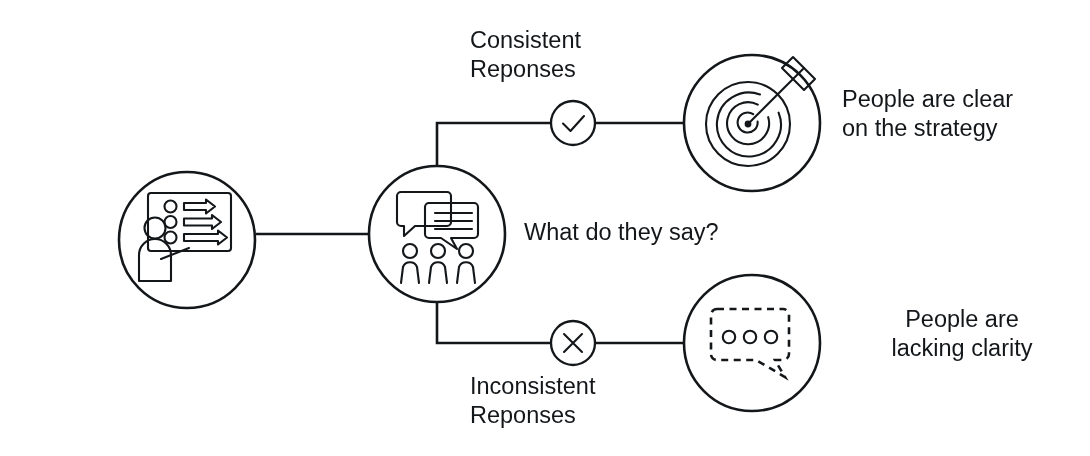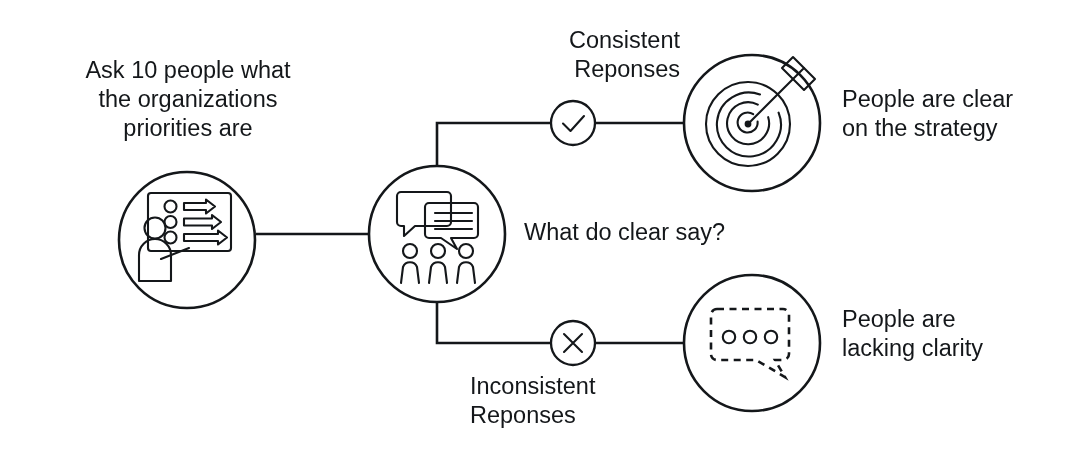--- a/index.html
+++ b/index.html
@@ -64,25 +64,25 @@
   }
   .label {
     position: absolute;
     color: #14171a;
     font-family: "Liberation Sans", sans-serif;
     font-size: 23.5px;
     line-height: 1.24;
     white-space: pre-line;
   }
   #label-question-text  { left: 52px;  top: 56px;  width: 272px; text-align: center; }
-  #label-consistent     { left: 470px; top: 26px;  width: 210px; text-align: right; }
+  #label-consistent     { left: 470px; top: 26px;  width: 210px; text-align: left; }
   #label-inconsistent   { left: 470px; top: 372px; width: 210px; text-align: left; }
   #label-center-prompt  { left: 524px; top: 218px; width: 260px; text-align: left; }
   #label-clear          { left: 842px; top: 85px;  width: 250px; text-align: left; }
-  #label-lacking        { left: 842px; top: 305px; width: 240px; text-align: left; }
+  #label-lacking        { left: 842px; top: 305px; width: 240px; text-align: center; }
 </style>
 </head>
 <body>
 
 <div id="diagram-root">
 
   <svg class="layer" viewBox="0 0 1090 456">
 
     <path class="connector" d="M 256 234 L 369 234"></path>
 
@@ -172,31 +172,28 @@
     <circle class="node-circle" cx="752" cy="343" r="68"></circle>
     <g>
       <path class="dashed" d="M 717 309 h 66 a 6 6 0 0 1 6 6 v 39 a 6 6 0 0 1 -6 6 h -8
                l 10 17 l -29 -17 h -39 a 6 6 0 0 1 -6 -6 v -39 a 6 6 0 0 1 6 -6 Z"></path>
       <circle class="stroke-thin" cx="729" cy="337" r="6.2"></circle>
       <circle class="stroke-thin" cx="750" cy="337" r="6.2"></circle>
       <circle class="stroke-thin" cx="771" cy="337" r="6.2"></circle>
     </g>
   </svg>
 
-  <div class="label" id="label-question-text">Ask 10 people what
-the organizations
-priorities are</div>
 
   <div class="label" id="label-consistent">Consistent
 Reponses</div>
 
   <div class="label" id="label-inconsistent">Inconsistent
 Reponses</div>
 
-  <div class="label" id="label-center-prompt">What do clear say?</div>
+  <div class="label" id="label-center-prompt">What do they say?</div>
 
   <div class="label" id="label-clear">People are clear
 on the strategy</div>
 
   <div class="label" id="label-lacking">People are
 lacking clarity</div>
 
 </div>
 
 </body></html>

